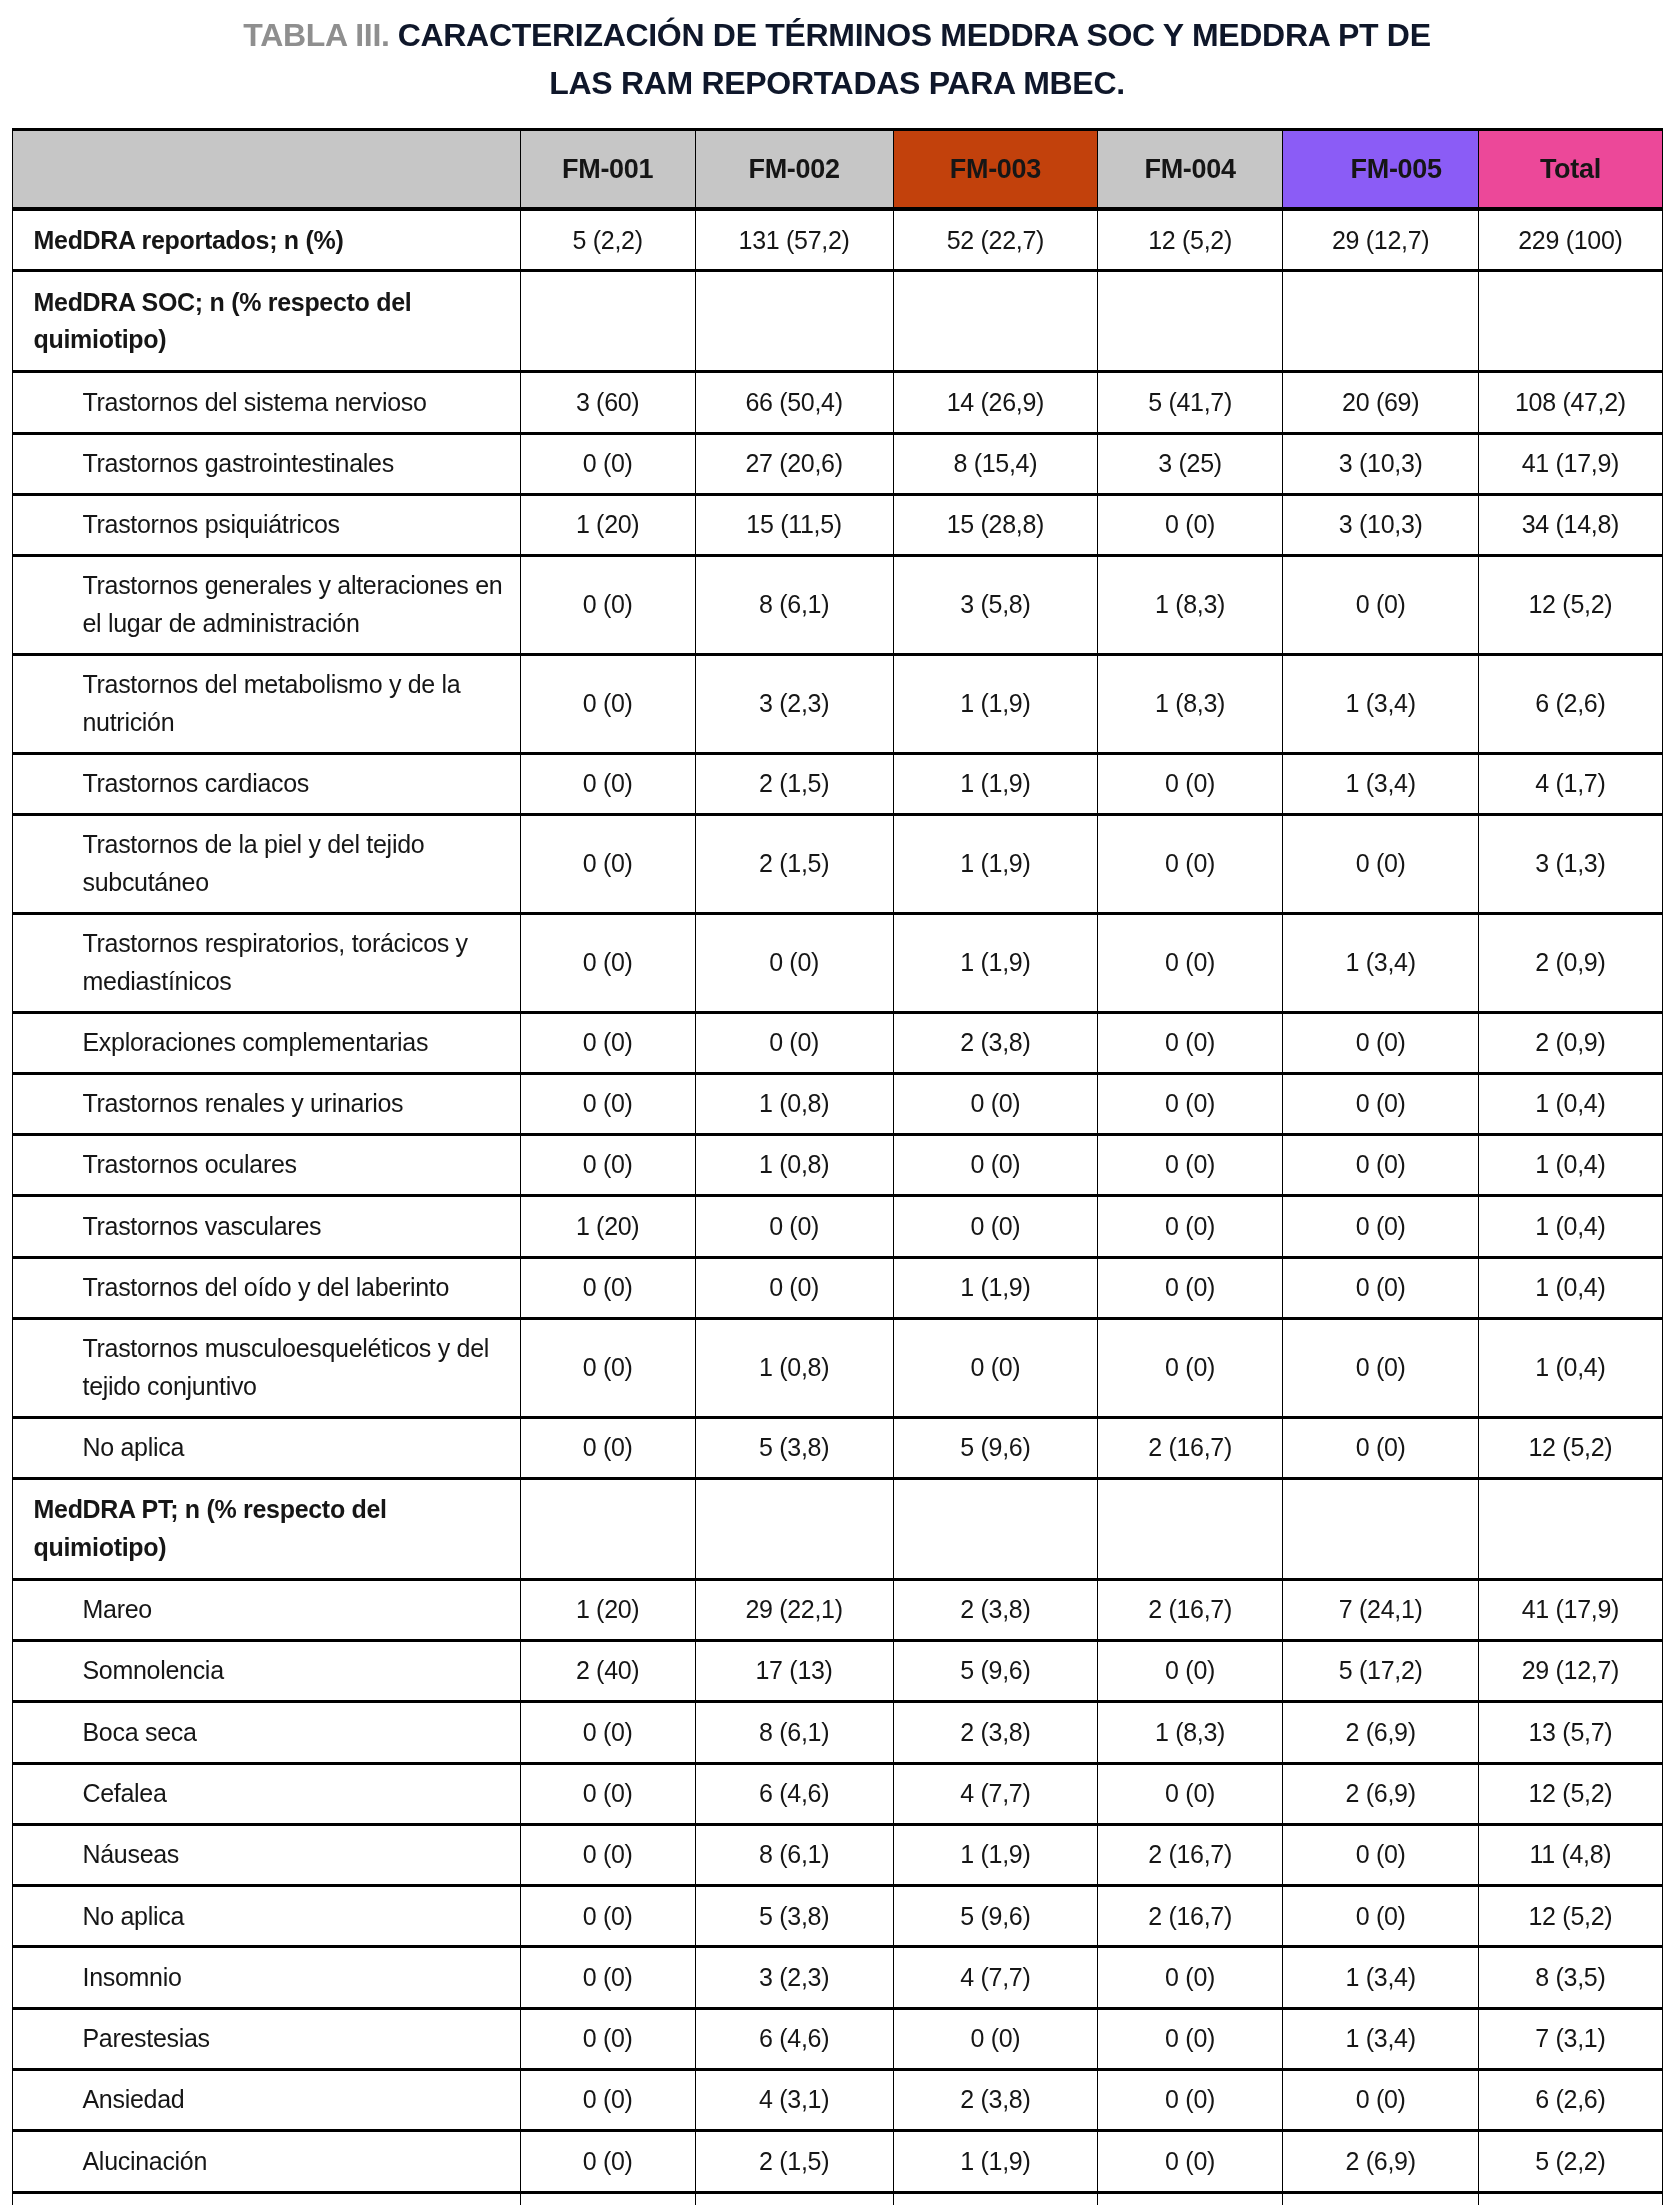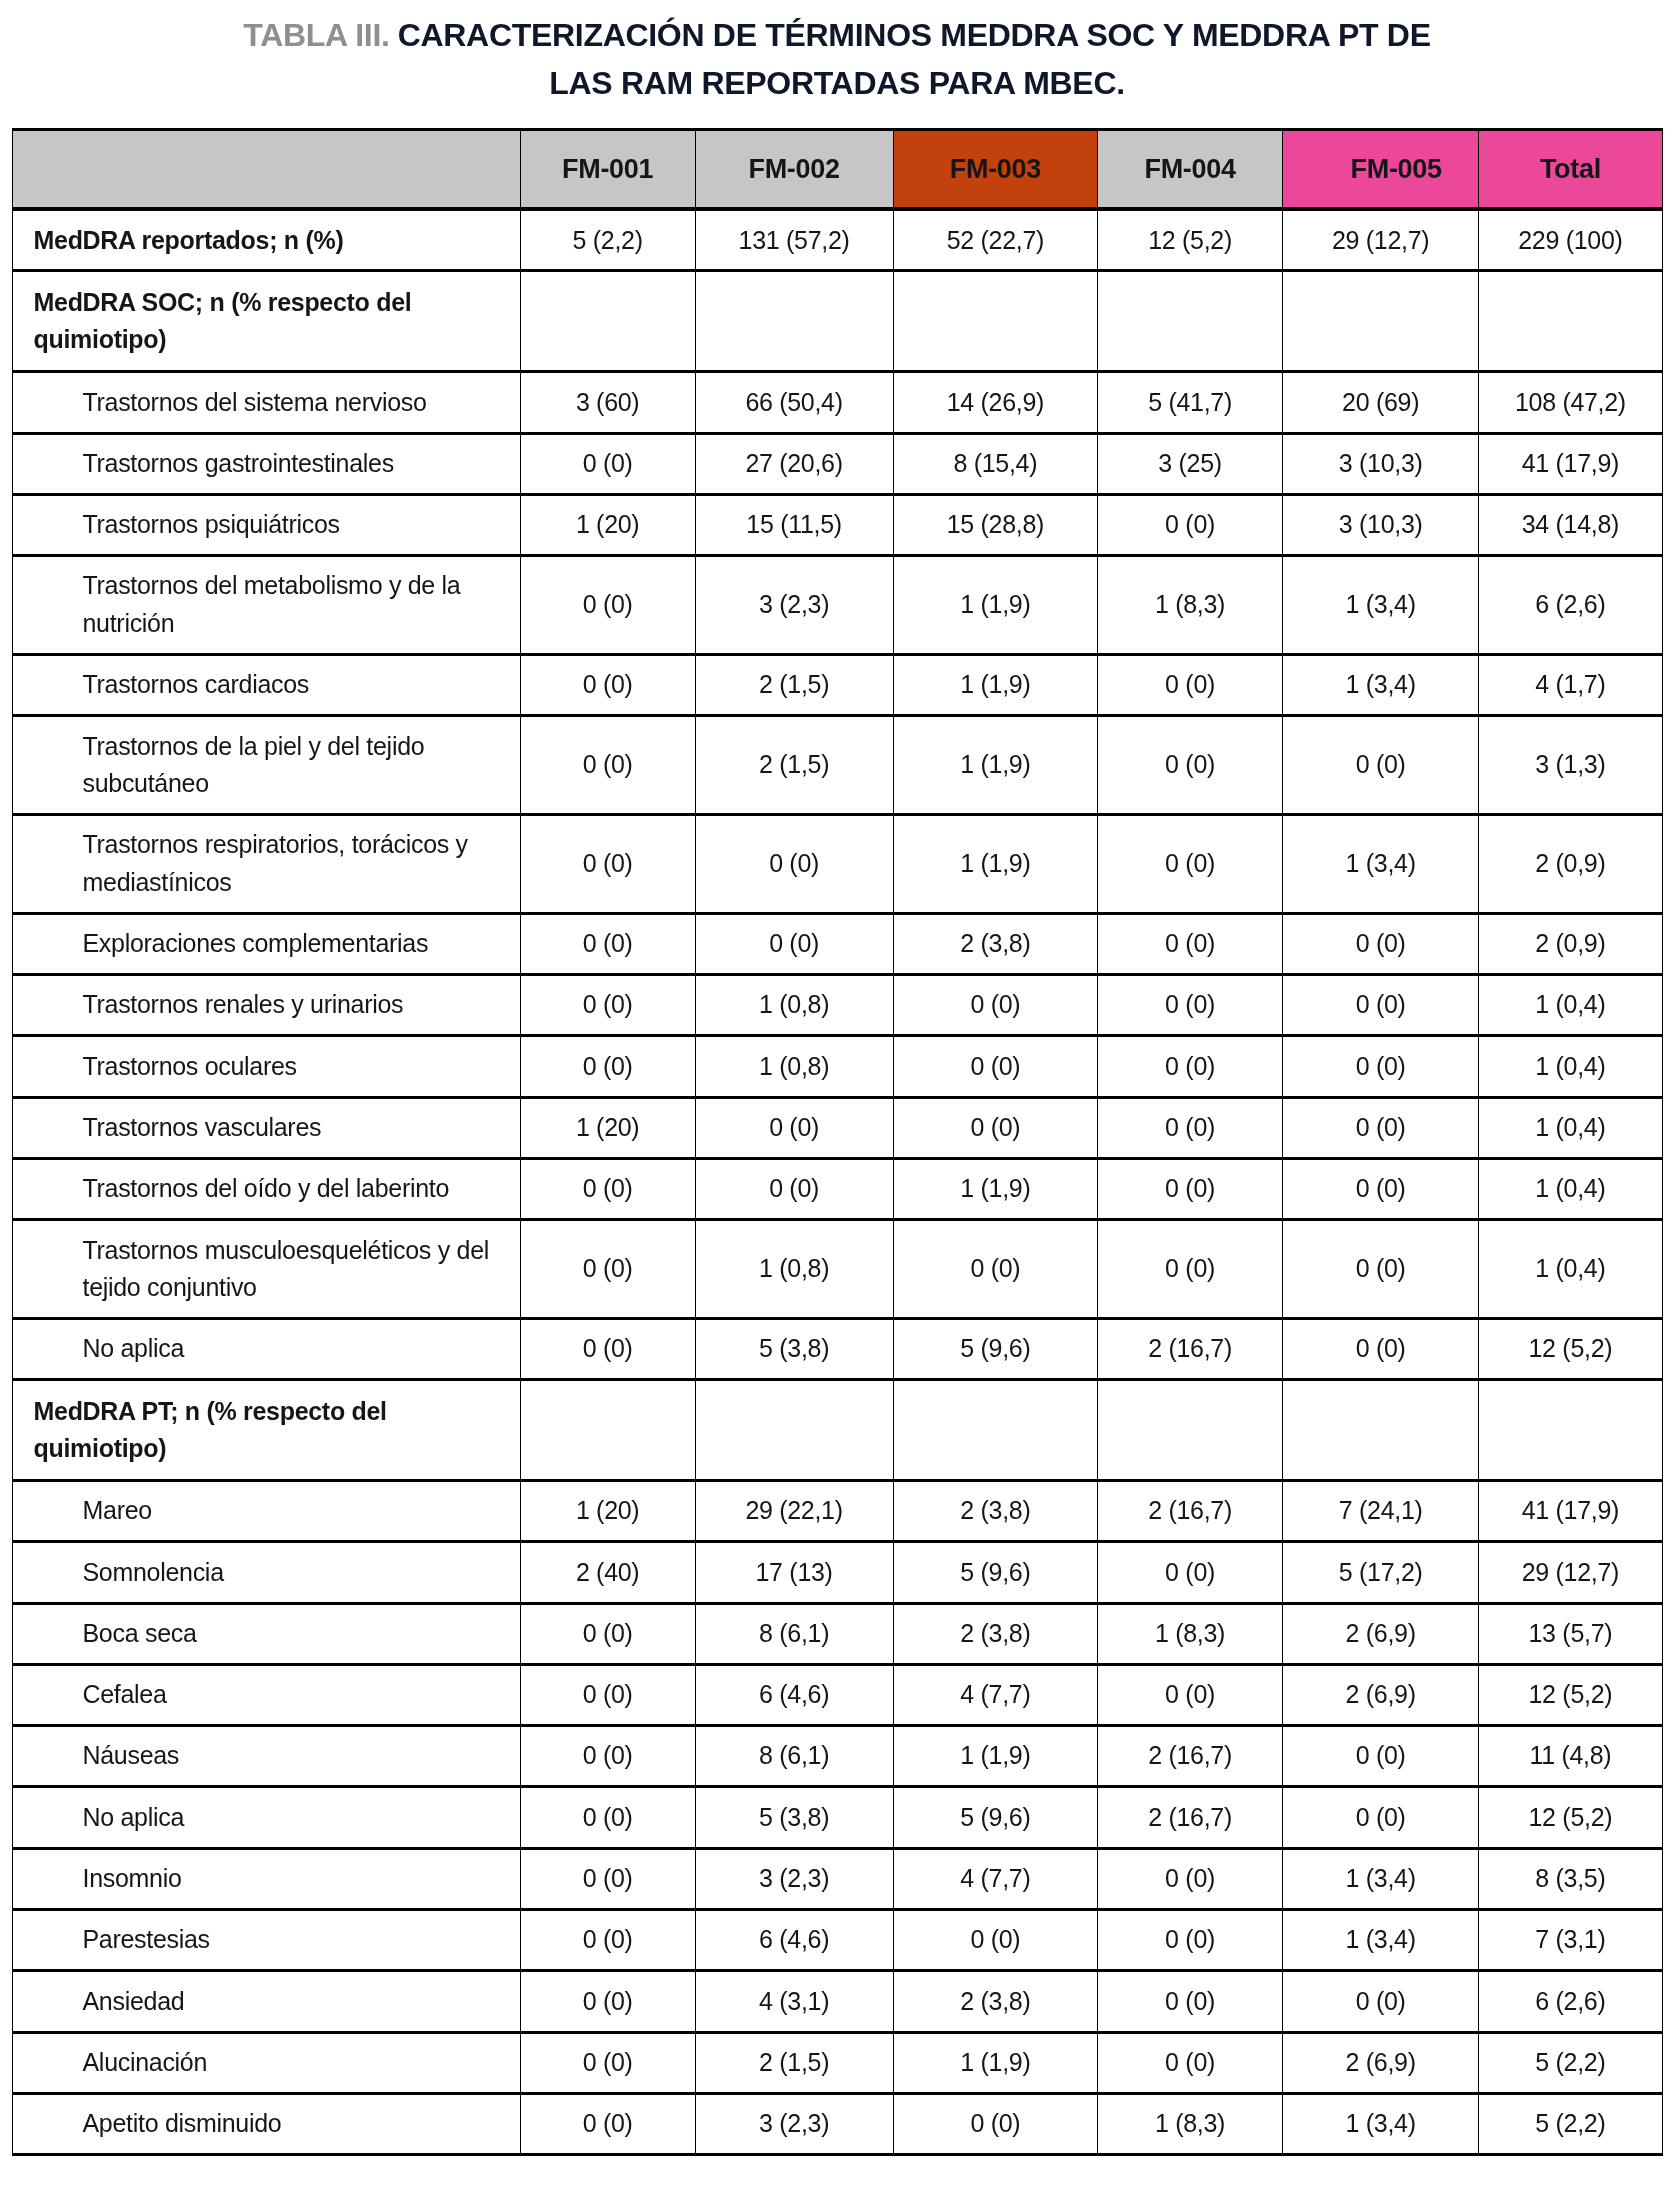--- a/index.html
+++ b/index.html
@@ -105,21 +105,21 @@
         <col class="c5">
         <col class="c6">
     </colgroup>
     <thead>
       <tr id="header-row">
           <th style="background: rgb(198, 198, 198);"></th>
           <th style="background: rgb(198, 198, 198);">FM-001</th>
           <th style="background: rgb(198, 198, 198);">FM-002</th>
           <th style="background: #c2410c;">FM-003</th>
           <th style="background: rgb(198, 198, 198);">FM-004</th>
-          <th style="background: #ec4899; padding-left: 32px;">FM-005</th>
+          <th style="background: #8b5cf6; padding-left: 32px;">FM-005</th>
           <th style="background: #ec4899;">Total</th>
         </tr>
     </thead>
     <tbody id="table-body">
         <tr class="row-bold">
           <td class="label-cell">MedDRA reportados; n (%)</td>
           <td class="value-cell">5 (2,2)</td>
           <td class="value-cell">131 (57,2)</td>
           <td class="value-cell">52 (22,7)</td>
           <td class="value-cell">12 (5,2)</td>
@@ -156,20 +156,29 @@
         <tr class="row-item">
           <td class="label-cell">Trastornos psiquiátricos</td>
           <td class="value-cell">1 (20)</td>
           <td class="value-cell">15 (11,5)</td>
           <td class="value-cell">15 (28,8)</td>
           <td class="value-cell">0 (0)</td>
           <td class="value-cell">3 (10,3)</td>
           <td class="value-cell">34 (14,8)</td>
         </tr>
         <tr class="row-item">
+          <td class="label-cell">Trastornos generales y alteraciones en el lugar de administración</td>
+          <td class="value-cell">0 (0)</td>
+          <td class="value-cell">8 (6,1)</td>
+          <td class="value-cell">3 (5,8)</td>
+          <td class="value-cell">1 (8,3)</td>
+          <td class="value-cell">0 (0)</td>
+          <td class="value-cell">12 (5,2)</td>
+        </tr>
+        <tr class="row-item">
           <td class="label-cell">Trastornos del metabolismo y de la nutrición</td>
           <td class="value-cell">0 (0)</td>
           <td class="value-cell">3 (2,3)</td>
           <td class="value-cell">1 (1,9)</td>
           <td class="value-cell">1 (8,3)</td>
           <td class="value-cell">1 (3,4)</td>
           <td class="value-cell">6 (2,6)</td>
         </tr>
         <tr class="row-item">
           <td class="label-cell">Trastornos cardiacos</td>

